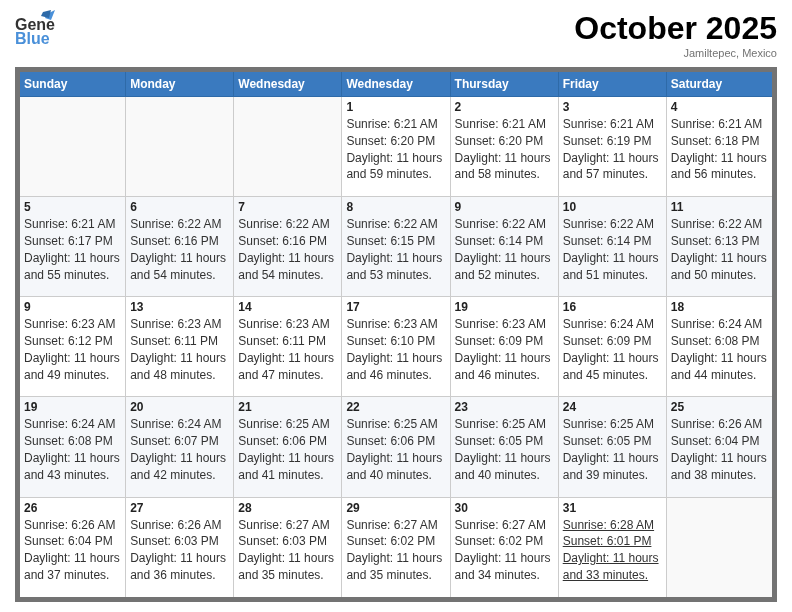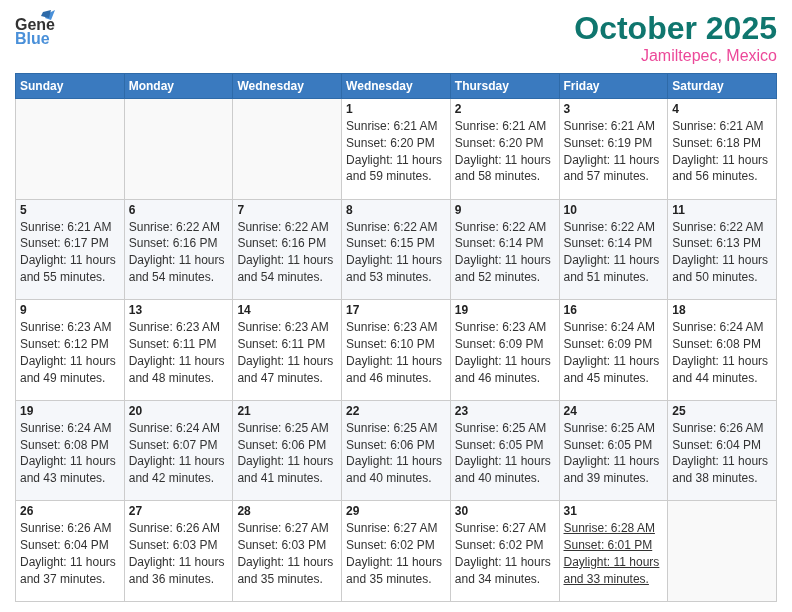--- a/index.html
+++ b/index.html
@@ -32,30 +32,30 @@
       display: flex;
       align-items: center;
       gap: 2px;
     }
     .title-block {
       text-align: right;
     }
     .title-block h1 {
       font-size: 32px;
       font-weight: bold;
-      color: #0f766e;
+      color: #000000;
     }
     .title-block h2 {
-      font-size: 16px;
-      color: #ec4899;
+      font-size: 11px;
+      color: #737373;
       font-weight: normal;
     }
     .calendar {
       flex: 1;
-      border: 1px solid #737373;
+      border: 5px solid #737373;
       border-collapse: collapse;
       width: 100%;
       table-layout: fixed;
       padding-left: 48px;
     }
     .calendar thead tr th {
       background: #3a7abf;
       color: #fff;
       font-size: 12px;
       font-weight: bold;

